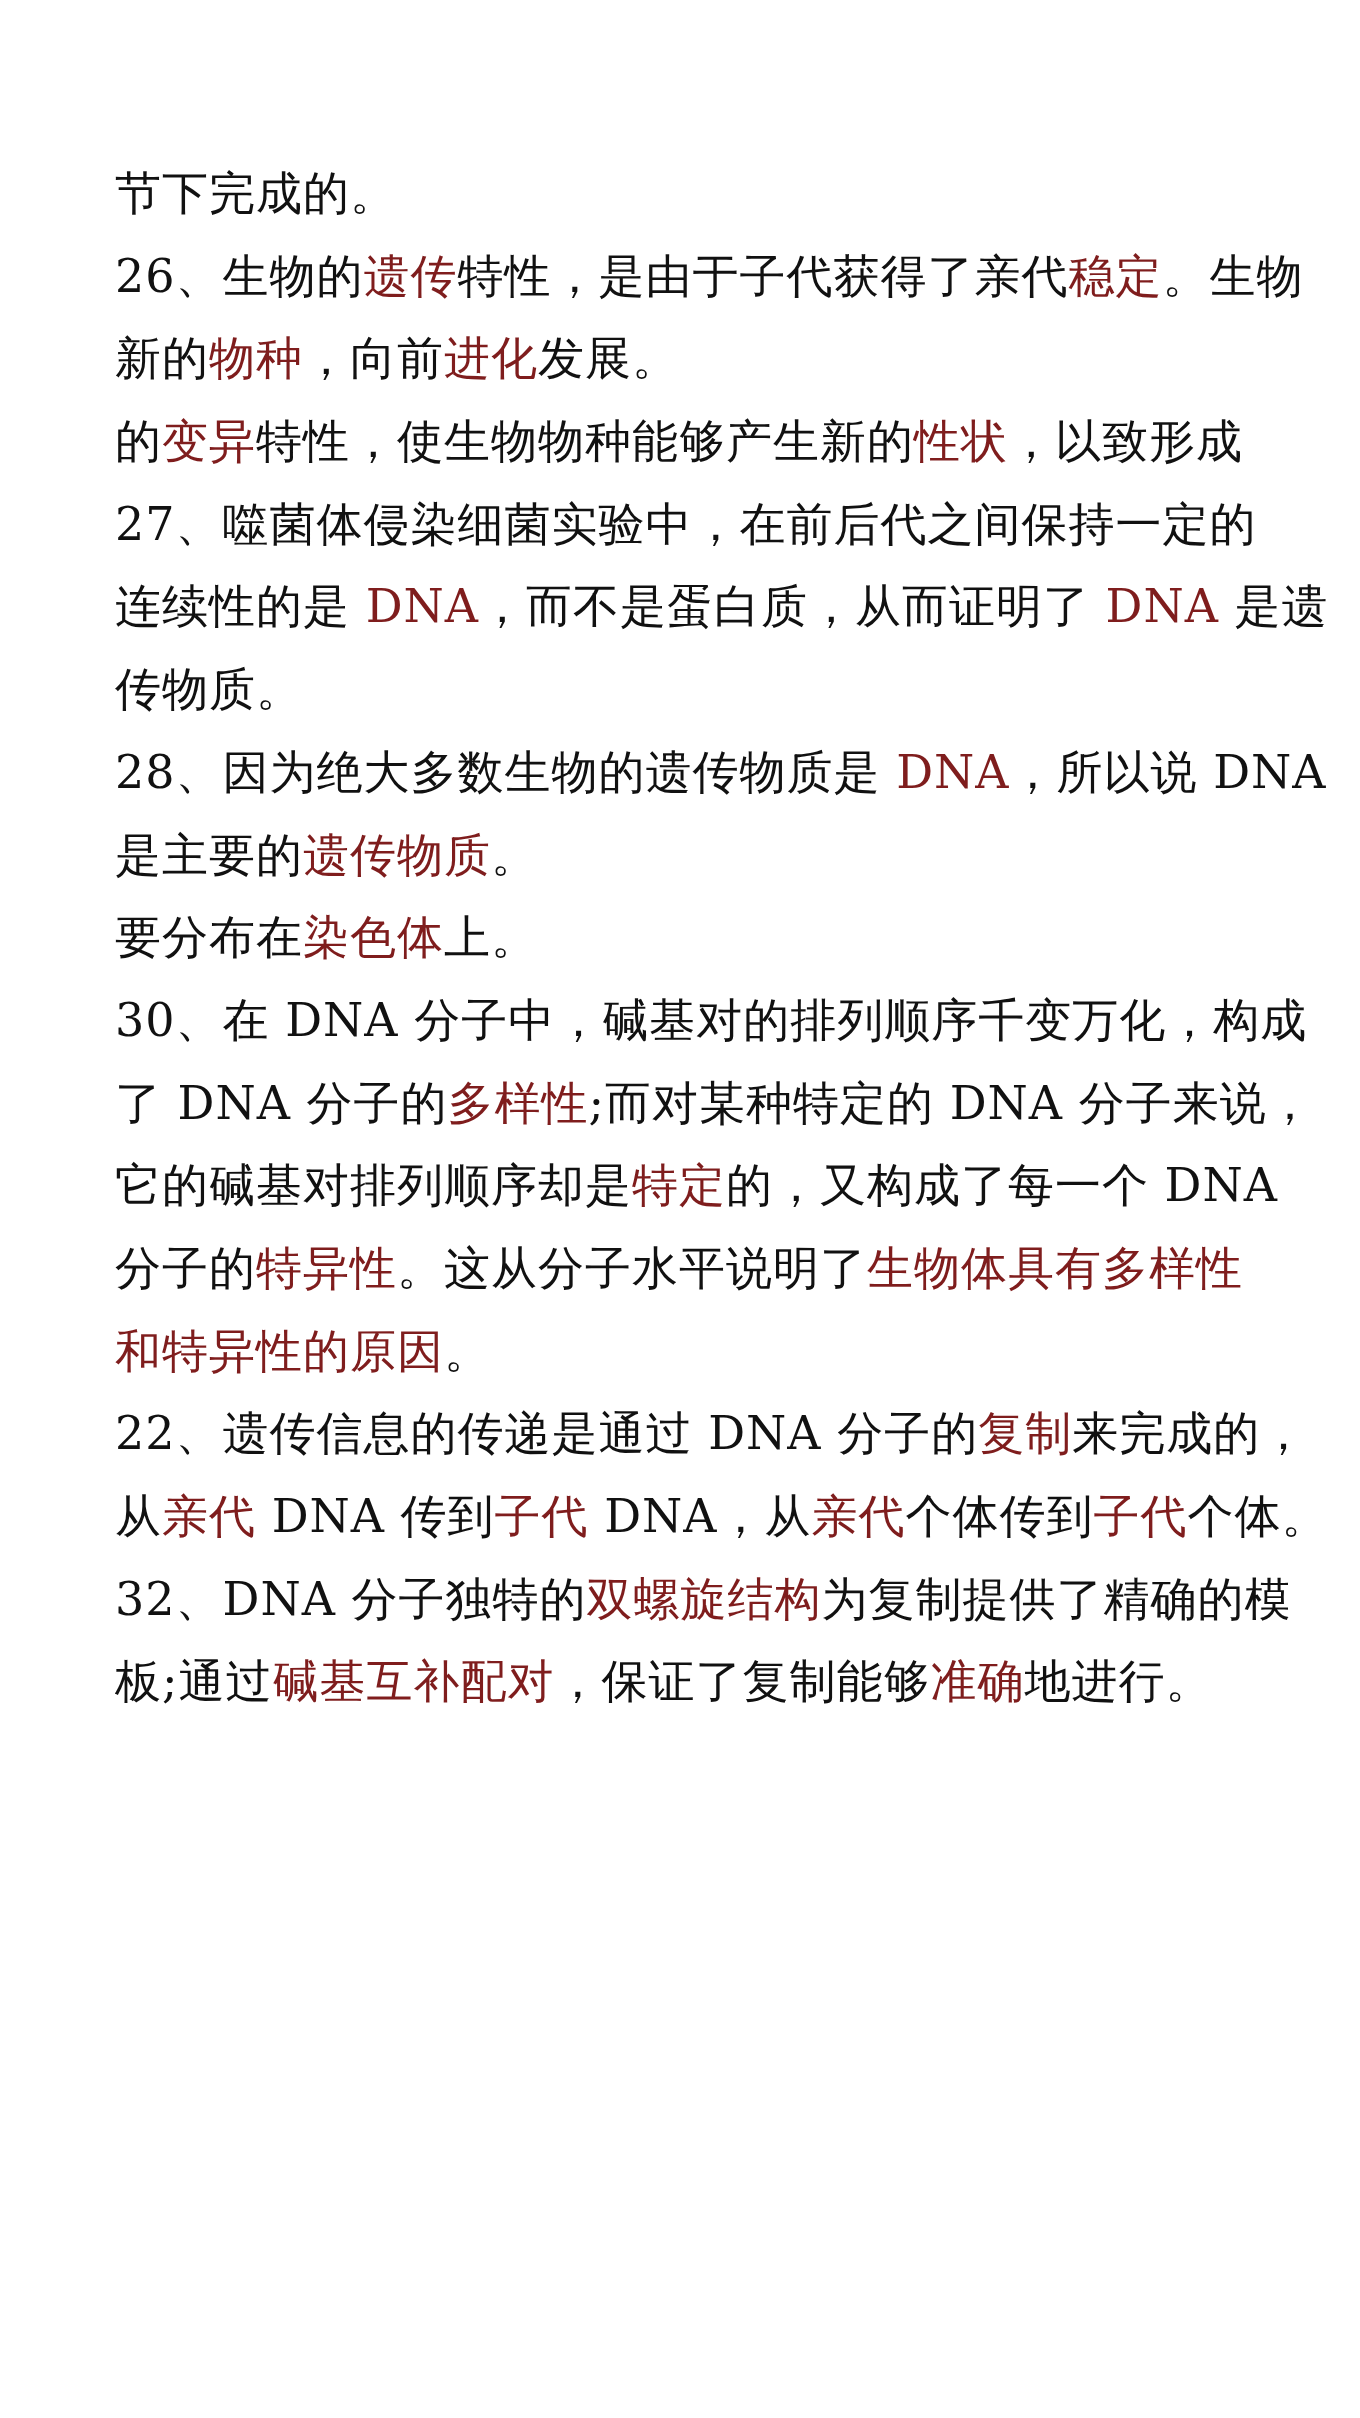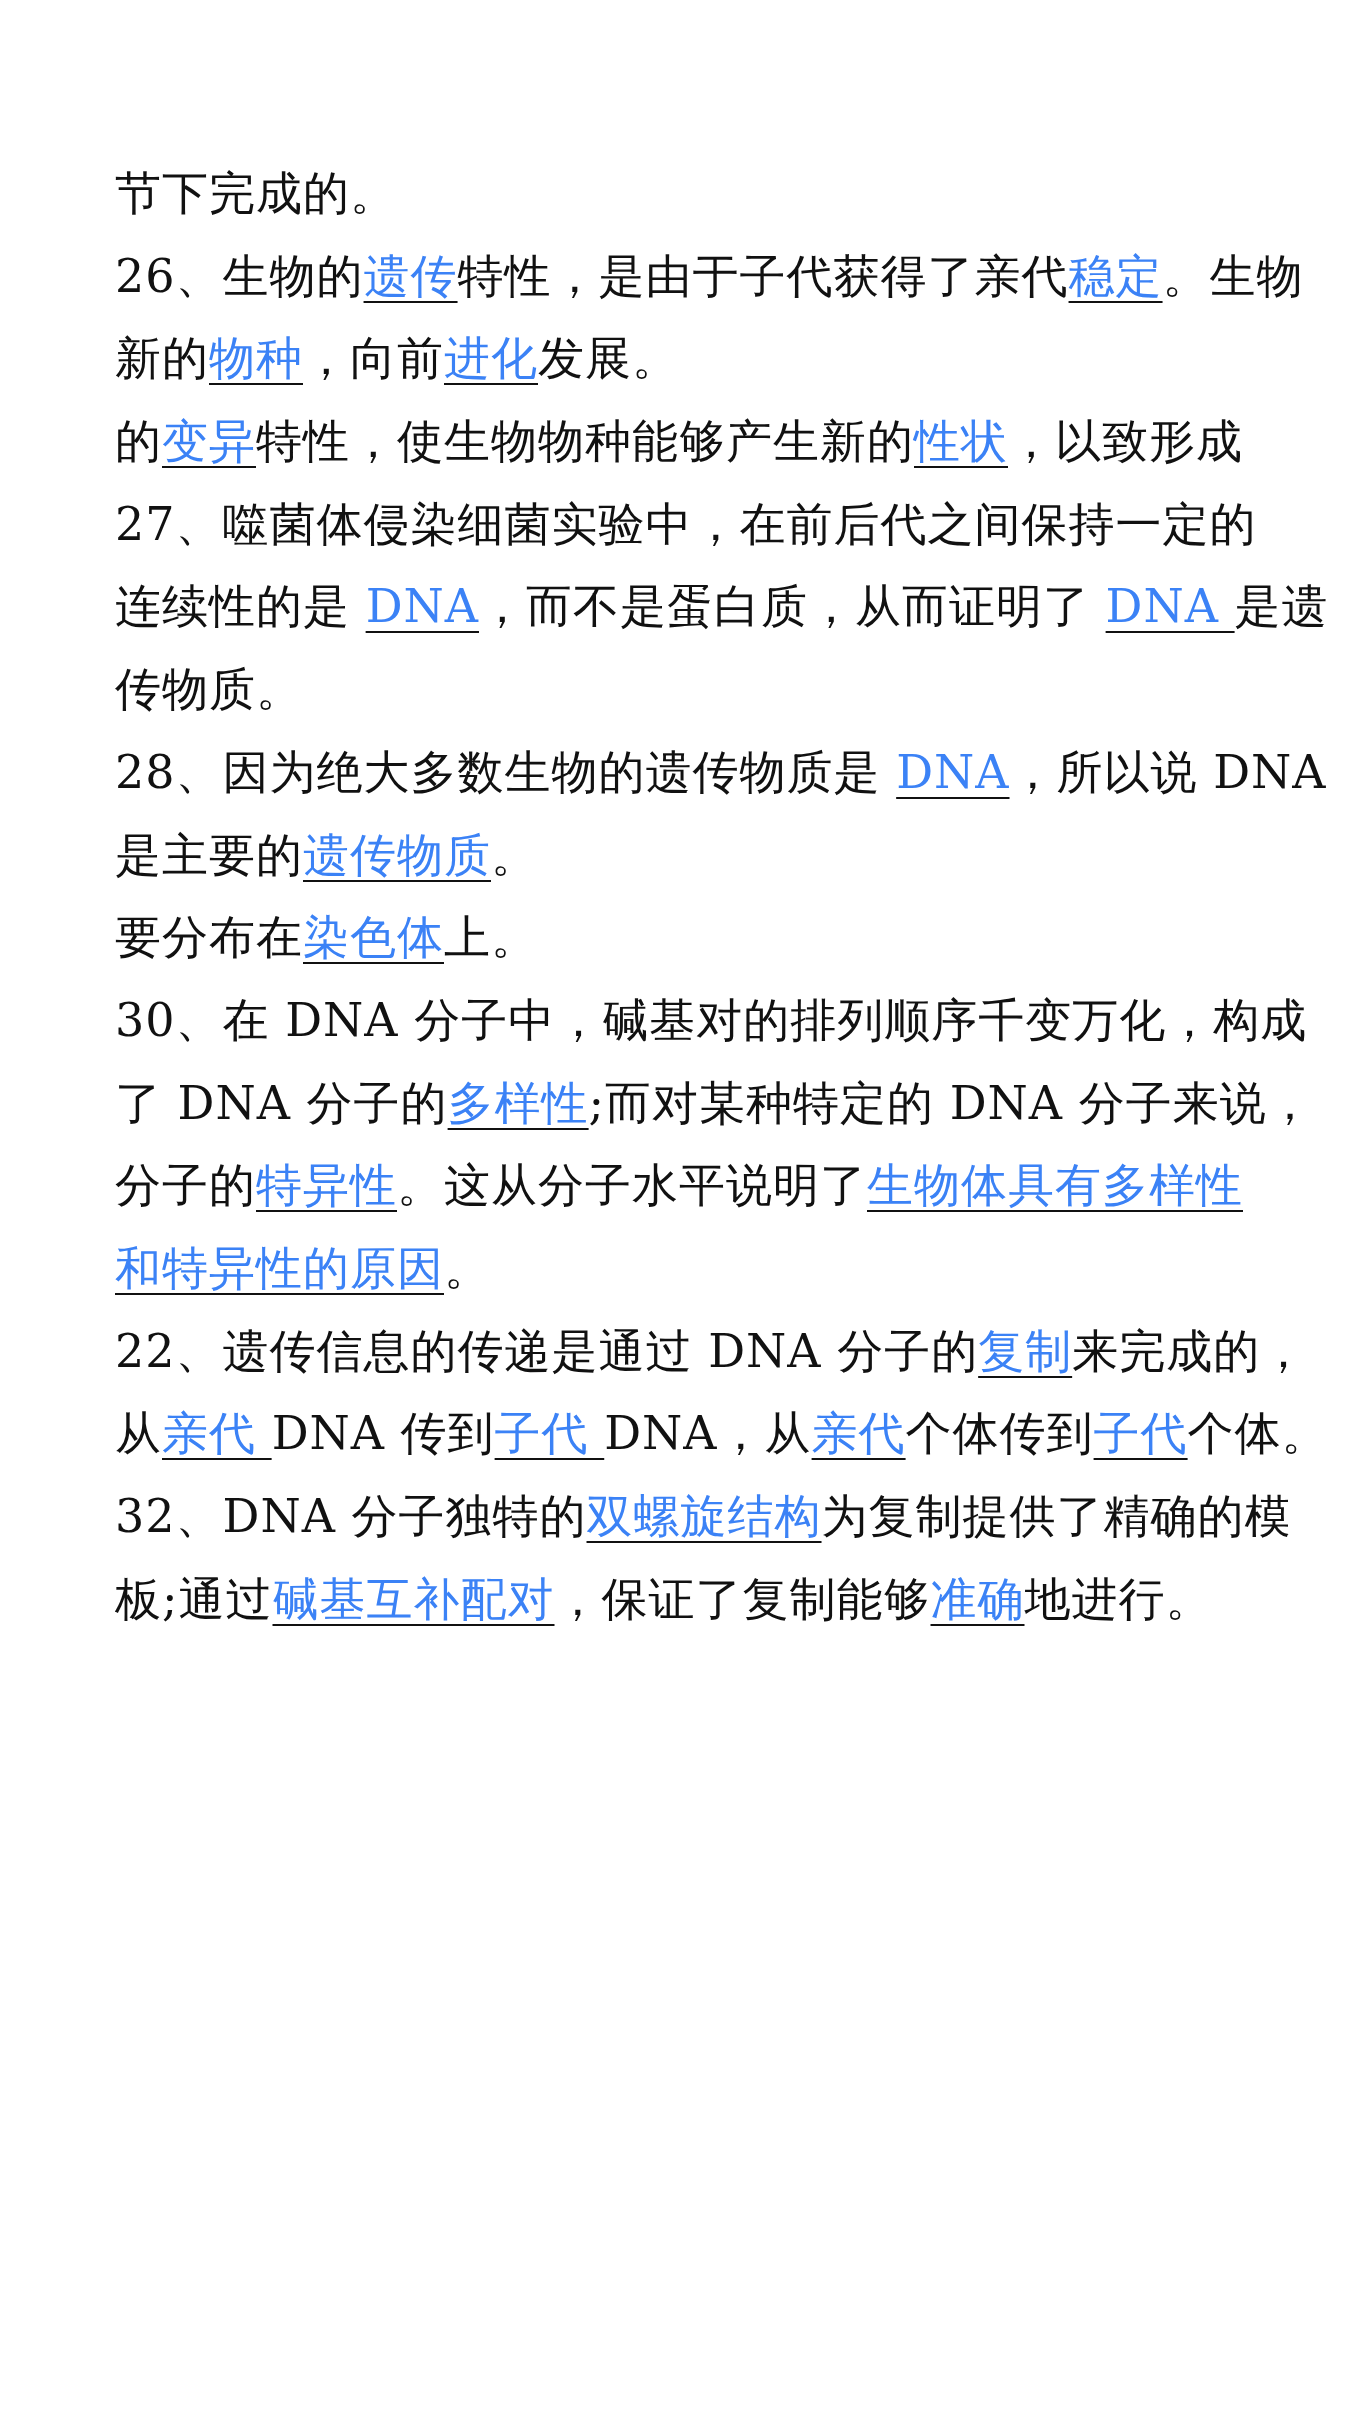--- a/index.html
+++ b/index.html
@@ -23,22 +23,21 @@
     line-height: 82.7px;
     color: #111111;
   }
   .line {
     white-space: nowrap;
     height: 82.7px;
     letter-spacing: 1px;
   }
   .seg { }
   .seg.hl {
-    color: #3b82f6;
-    text-decoration: underline;
+    color: #7f1d1d;
     text-decoration-color: #111111;
     text-decoration-thickness: 2px;
     text-underline-offset: 9px;
   }
 </style>
 </head>
 <body>
 
 <div class="page" id="page">
     <div>
@@ -57,20 +56,21 @@
     <div>
       <div class="line"><span class="seg">28、因为绝大多数生物的遗传物质是 </span><span class="seg hl">DNA</span><span class="seg">，所以说 DNA</span></div>
       <div class="line"><span class="seg">是主要的</span><span class="seg hl">遗传物质</span><span class="seg">。</span></div>
     </div>
     <div>
       <div class="line"><span class="seg">要分布在</span><span class="seg hl">染色体</span><span class="seg">上。</span></div>
     </div>
     <div>
       <div class="line"><span class="seg">30、在 DNA 分子中，碱基对的排列顺序千变万化，构成</span></div>
       <div class="line"><span class="seg">了 DNA 分子的</span><span class="seg hl">多样性</span><span class="seg">;而对某种特定的 DNA 分子来说，</span></div>
+      <div class="line"><span class="seg">它的碱基对排列顺序却是</span><span class="seg hl">特定</span><span class="seg">的，又构成了每一个 DNA</span></div>
       <div class="line"><span class="seg">分子的</span><span class="seg hl">特异性</span><span class="seg">。这从分子水平说明了</span><span class="seg hl">生物体具有多样性</span></div>
       <div class="line"><span class="seg hl">和特异性的原因</span><span class="seg">。</span></div>
     </div>
     <div>
       <div class="line"><span class="seg">22、遗传信息的传递是通过 DNA 分子的</span><span class="seg hl">复制</span><span class="seg">来完成的，</span></div>
       <div class="line"><span class="seg">从</span><span class="seg hl">亲代 </span><span class="seg">DNA 传到</span><span class="seg hl">子代 </span><span class="seg">DNA，从</span><span class="seg hl">亲代</span><span class="seg">个体传到</span><span class="seg hl">子代</span><span class="seg">个体。</span></div>
     </div>
     <div>
       <div class="line"><span class="seg">32、DNA 分子独特的</span><span class="seg hl">双螺旋结构</span><span class="seg">为复制提供了精确的模</span></div>
       <div class="line"><span class="seg">板;通过</span><span class="seg hl">碱基互补配对</span><span class="seg">，保证了复制能够</span><span class="seg hl">准确</span><span class="seg">地进行。</span></div>

